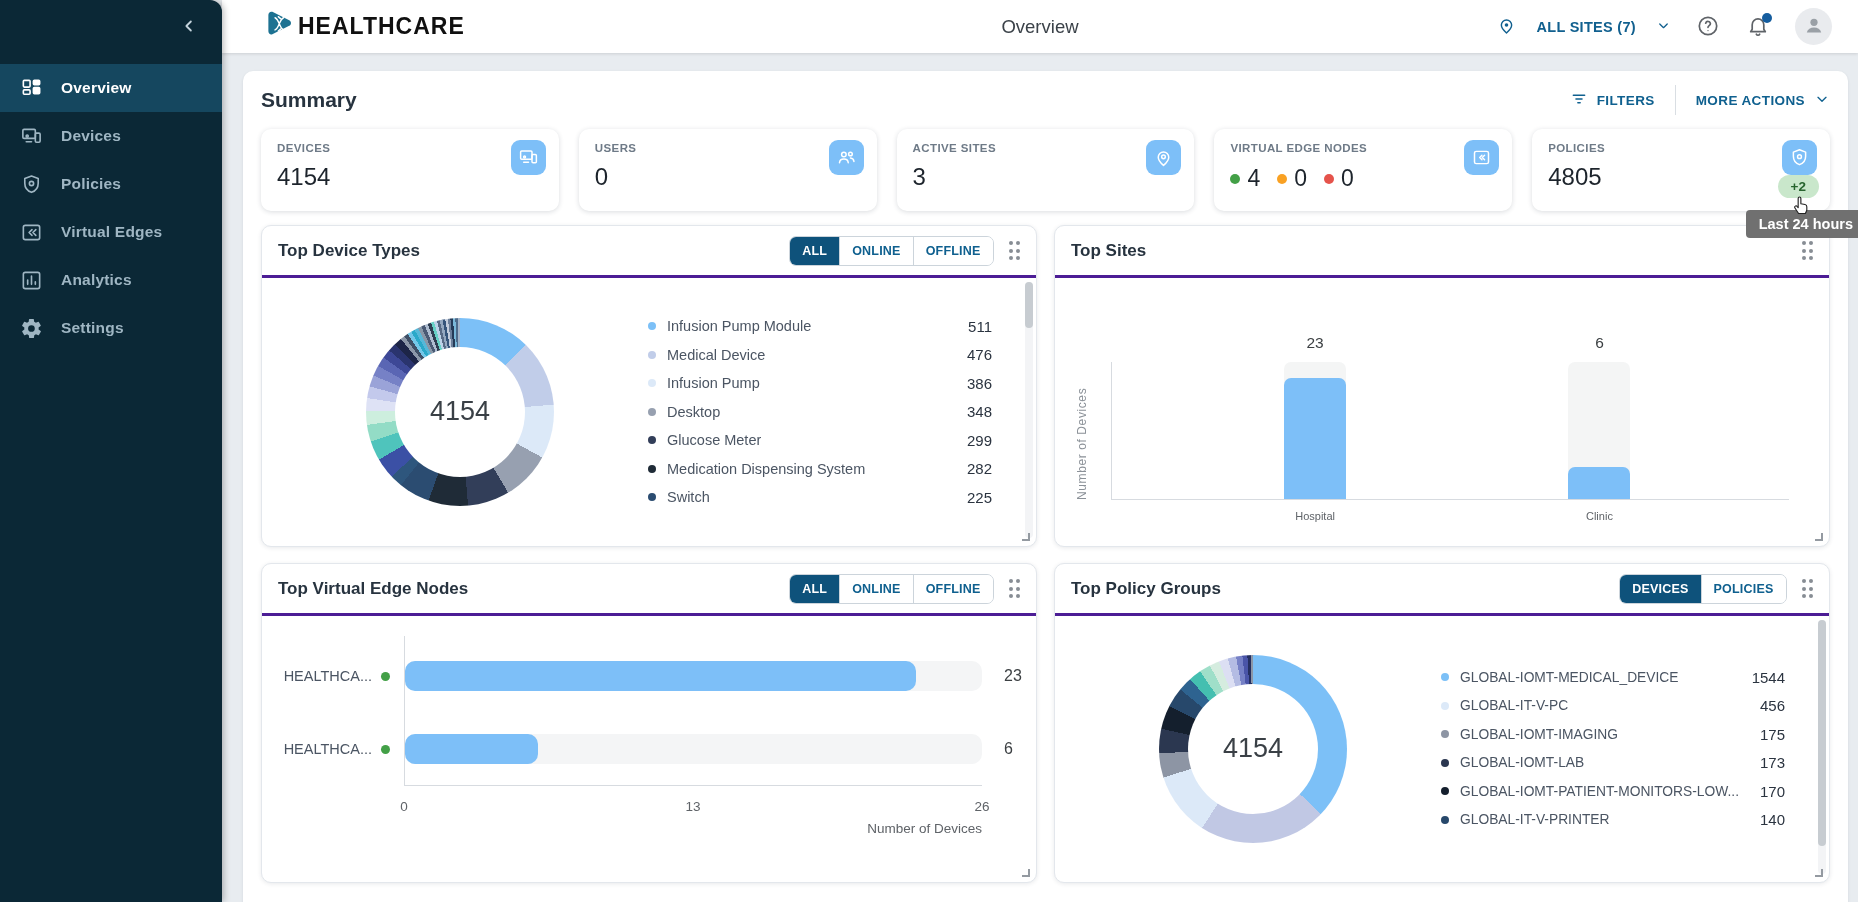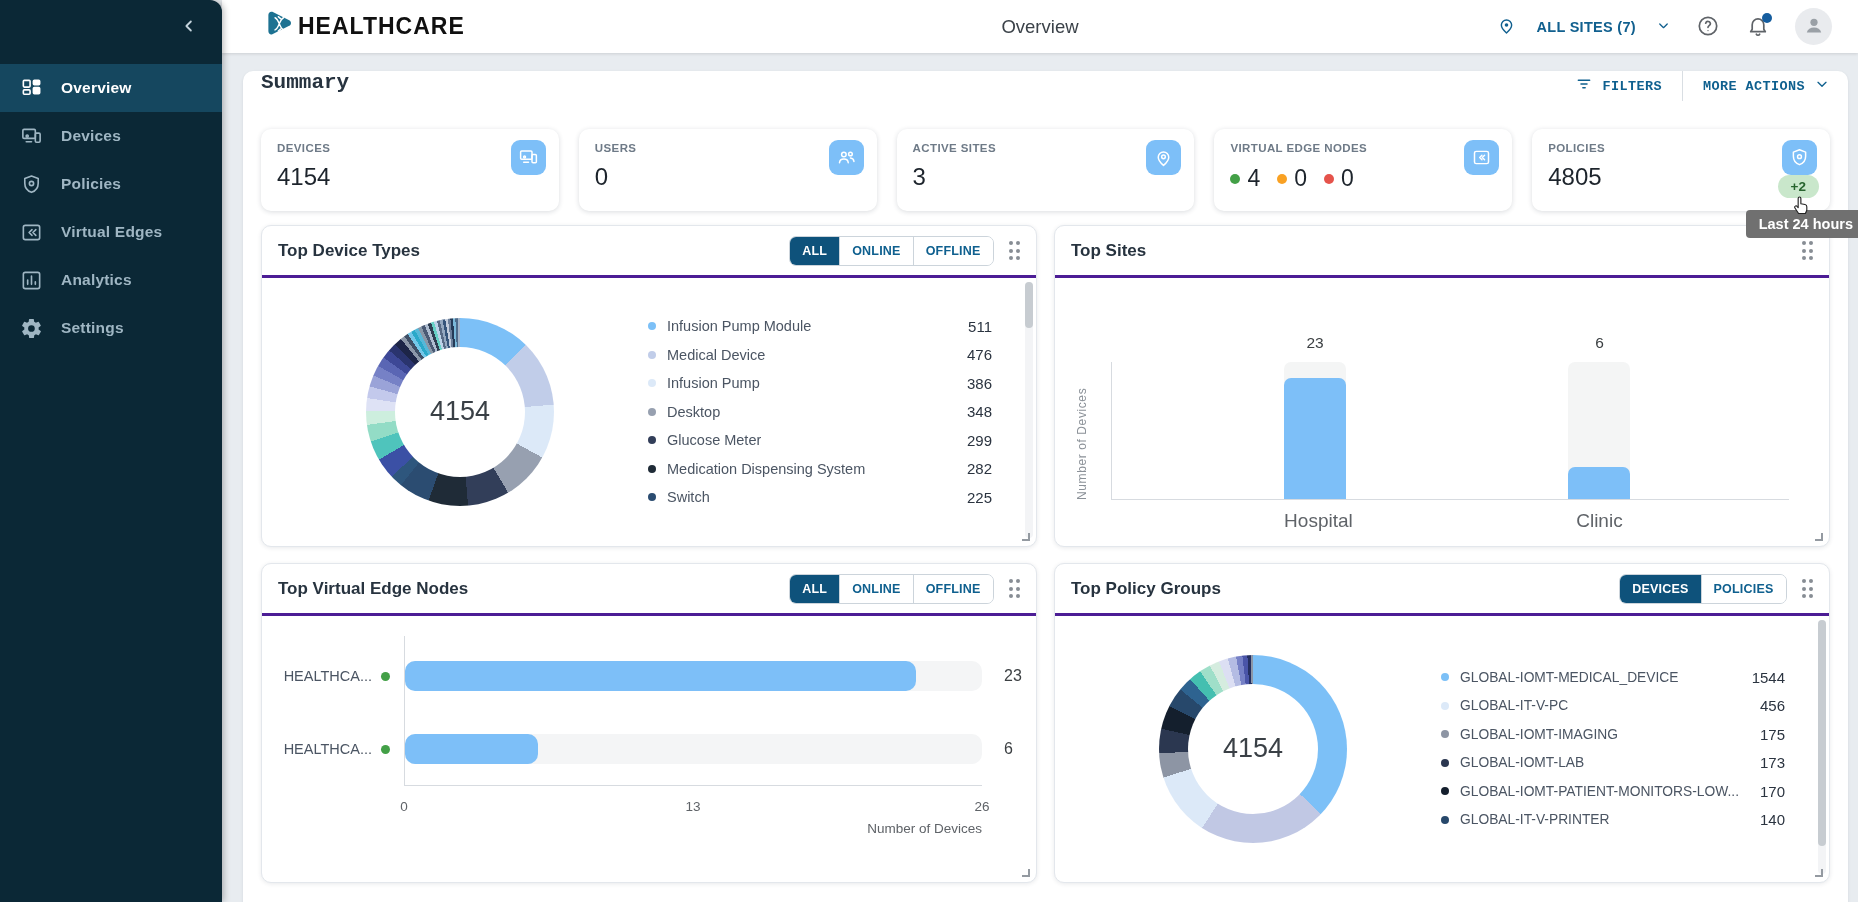--- a/index.html
+++ b/index.html
@@ -28,21 +28,21 @@
   .site-sel svg { width:19px; height:19px; }
   .icon-btn { background:none; border:none; color:#5f6368; width:26px; height:26px; position:relative; cursor:pointer; }
   .icon-btn svg { width:24px; height:24px; }
   .notif-dot { position:absolute; top:-1px; right:-1px; width:10px; height:10px; border-radius:50%; background:#155d9e; }
   .avatar { width:37px; height:37px; border-radius:50%; background:#e9ebee; color:#9aa0a6; display:flex; align-items:center; justify-content:center; cursor:pointer; }
   .avatar svg { width:24px; height:24px; }
 
   
   .content { flex:1; padding:18px 10px 0 21px; min-height:0; }
   .container { background:#fff; border-radius:10px; height:calc(100% + 20px); padding:0 18px 14px 18px; box-shadow:0 1px 3px rgba(30,45,60,.10); }
-  .sum-head { display:flex; align-items:flex-start; height:58px;font-family:Liberation Mono, monospace; }
+  .sum-head { display:flex; align-items:center; height:58px; }
   .sum-head h2 { font-size:21px; font-weight:700; color:#27333f; }
   .head-actions { margin-left:auto; display:flex; align-items:center; }
   .txt-btn { background:none; border:none; display:flex; align-items:center; gap:9px; color:#0f608f; font-family:inherit; font-size:13.5px; font-weight:700; letter-spacing:.4px; cursor:pointer; }
   .txt-btn svg { width:18px; height:18px; }
   .vdiv { width:1px; height:30px; background:#d9dee3; margin:0 20px; }
 
   
   .stat-row { display:flex; gap:20px; }
   .stat-card { flex:1; position:relative; background:#fff; border-radius:10px; box-shadow:0 1px 5px rgba(25,39,57,.16); height:82px; padding:13px 16px; }
   .s-label { font-size:11.5px; font-weight:600; letter-spacing:.4px; color:#6e7a87; }
@@ -85,21 +85,21 @@
   .legend.small .l-label { font-size:13.8px; }
 
   
   .sites-body { position:relative; height:calc(100% - 53px); }
   .ylab { position:absolute; left:20px; top:84px; height:138px; writing-mode:vertical-rl; transform:rotate(180deg); display:flex; align-items:center; font-size:12px; color:#8b9198; letter-spacing:.6px; }
   .sites-plot { position:absolute; left:56px; right:40px; top:84px; height:138px; border-left:1px solid #d7dbe0; border-bottom:1px solid #d7dbe0; }
   .bar-col { position:absolute; bottom:0; transform:translateX(-50%); width:62px; height:100%; }
   .bar-track { position:absolute; bottom:0; width:100%; height:100%; background:#f4f5f5; border-radius:7px 7px 0 0; }
   .bar-fill { position:absolute; bottom:0; width:100%; background:#7dbff8; border-radius:7px 7px 0 0; }
   .bval { position:absolute; top:-28px; width:100%; text-align:center; font-size:15.5px; color:#3c4043; }
-  .bcat { position:absolute; top:calc(100% + 11px); width:100%; text-align:center; font-size:19px; color:#5f6368; }
+  .bcat { position:absolute; top:calc(100% + 11px); width:100%; text-align:center; font-size:11px; color:#5f6368; }
 
   
   .hb-body { position:relative; height:calc(100% - 53px); }
   .hb-plot { position:absolute; left:142px; top:20px; width:578px; height:150px; border-left:1px solid #d7dbe0; border-bottom:1px solid #d7dbe0; }
   .hb-track { position:absolute; left:0; width:100%; height:30px; background:#f4f5f6; border-radius:10px; }
   .hb-fill { position:absolute; left:0; height:30px; background:#7dbff8; border-radius:10px; }
   .hb-label { position:absolute; left:0; width:128px; display:flex; align-items:center; justify-content:flex-end; gap:9px; font-size:14.5px; color:#4b5563; height:30px; }
   .hb-label i { width:9px; height:9px; border-radius:50%; flex:none; }
   .hb-val { position:absolute; left:742px; height:30px; display:flex; align-items:center; font-size:16px; color:#3c4043; }
   .hb-tick { position:absolute; top:183px; transform:translateX(-50%); font-size:13.5px; color:#5f6368; }

